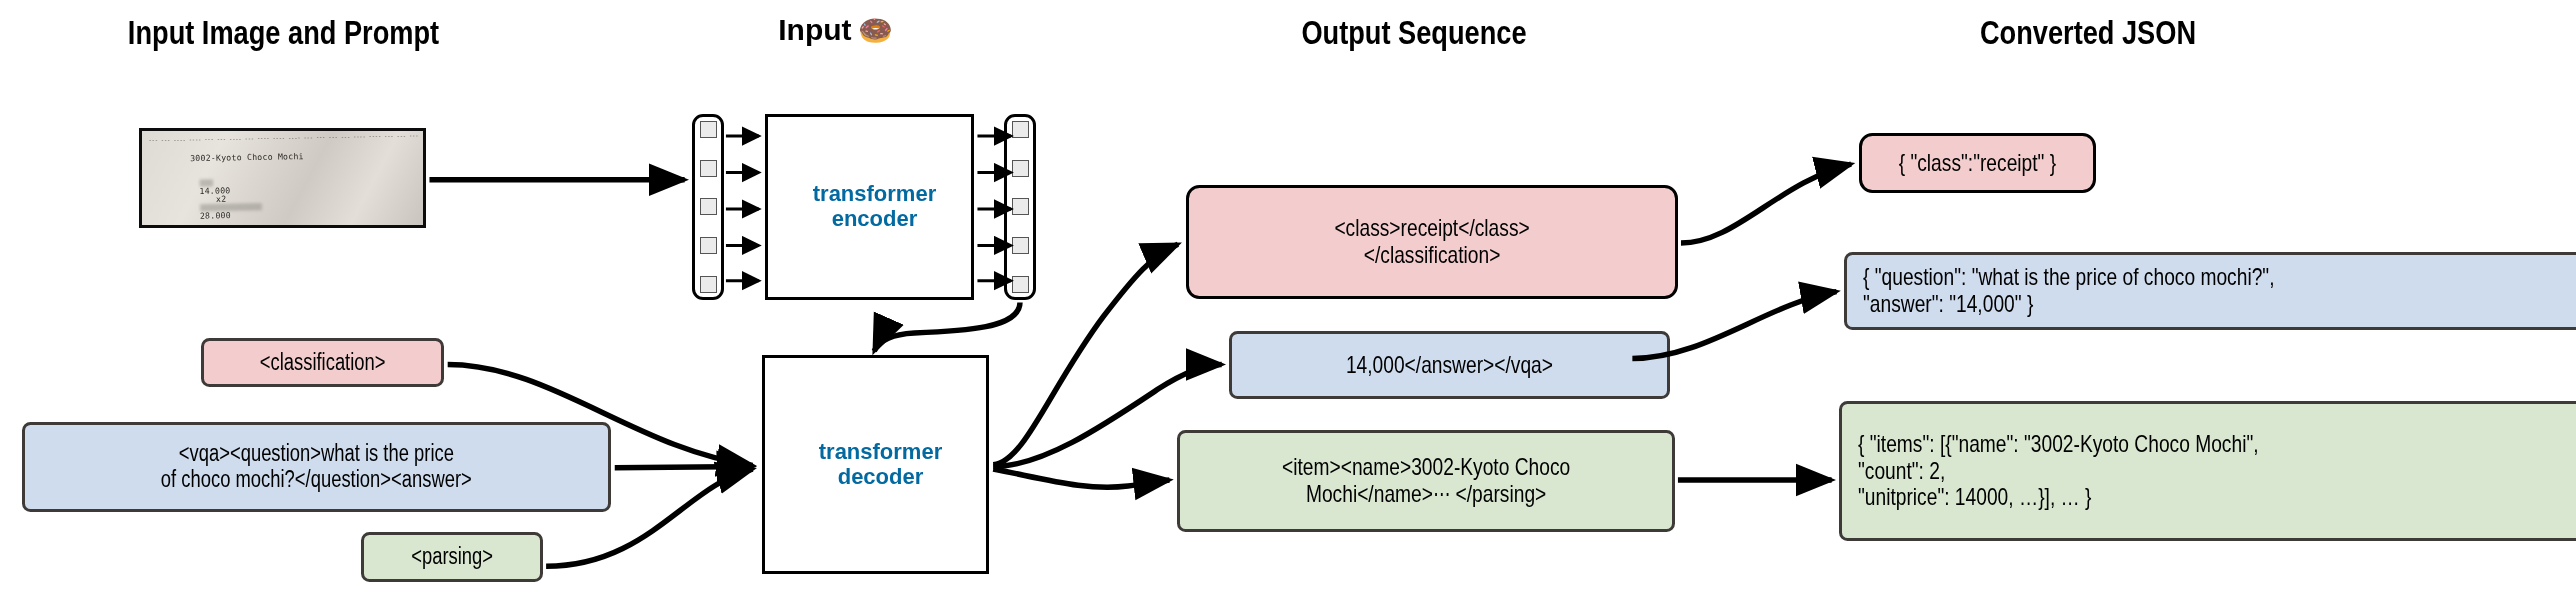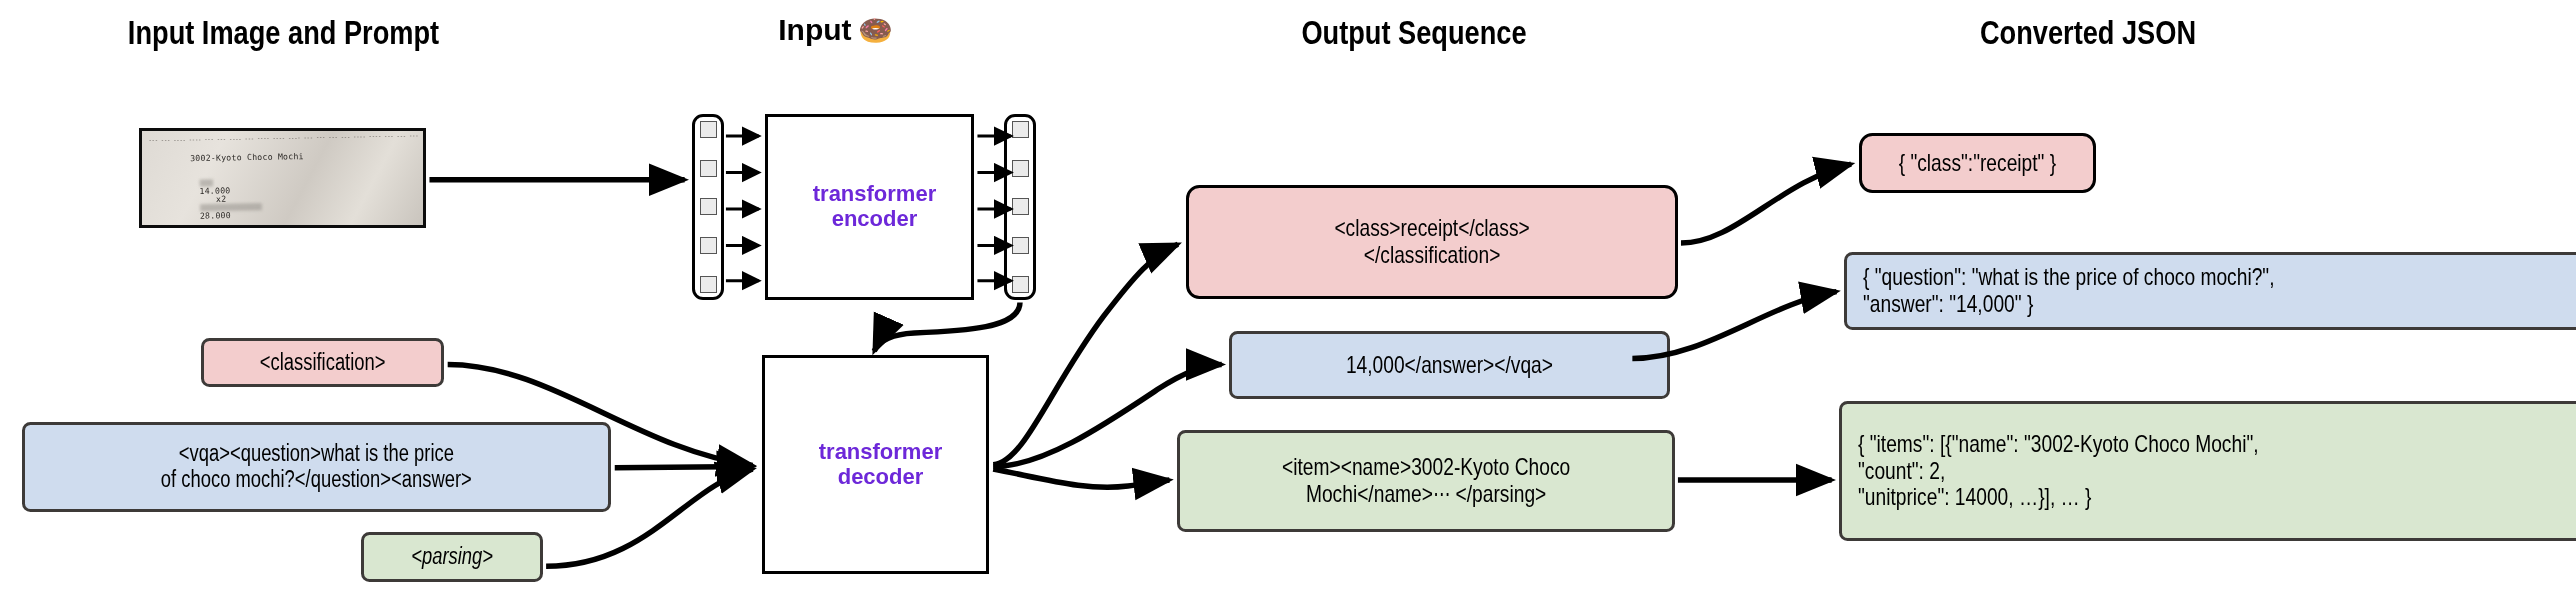--- a/index.html
+++ b/index.html
@@ -66,21 +66,21 @@
   .b-pink{background:#f3cdcd;border:3px solid #3d3a38;}
   .b-pink-hard{background:#f3cdcd;border:3.6px solid #000;border-radius:13.4px;}
   .b-blue{background:#cfdcee;border:3px solid #3d3a38;}
   .b-green{background:#d9e7d0;border:3px solid #3d3a38;}
 
   
   .tblock{
     position:absolute;box-sizing:border-box;
     border:3.6px solid #000;background:#fff;
     display:flex;align-items:center;justify-content:center;
-    text-align:center;font-weight:bold;color:#6d28d9;line-height:1.12;
+    text-align:center;font-weight:bold;color:#0369a1;line-height:1.12;
     white-space:pre-line;
     padding-left:10px;
   }
 
   
   .tokcol{
     position:absolute;box-sizing:border-box;
     border:3.6px solid #000;border-radius:11px;background:#fff;
     display:flex;flex-direction:column;align-items:center;justify-content:space-between;
     padding:4.3px 3.6px;
@@ -161,21 +161,21 @@
 
   <div class="rbox b-blue" style="left:6px;top:422px;width:589px;height:90px;font-size:23px;">
     <span class="cond">&lt;vqa&gt;&lt;question&gt;what is the price
 of choco mochi?&lt;/question&gt;&lt;answer&gt;</span>
   </div>
 
   <div class="rbox b-pink" style="left:185px;top:338px;width:243px;height:49px;font-size:23px;">
     <span class="cond">&lt;classification&gt;</span>
   </div>
 
-  <div class="rbox b-green" style="left:345px;top:532px;width:182px;height:50px;font-size:23px;font-style:italic;">
+  <div class="rbox b-green" style="left:345px;top:532px;width:182px;height:50px;font-size:23px;">
     <span class="cond">&lt;parsing&gt;</span>
   </div>
 
   <div class="rbox b-pink-hard" style="left:1170px;top:185px;width:492px;height:114px;font-size:24px;">
     <span class="cond">&lt;class&gt;receipt&lt;/class&gt;
 &lt;/classification&gt;</span>
   </div>
 
   <div class="rbox b-blue" style="left:1213px;top:331px;width:441px;height:68px;font-size:24px;">
     <span class="cond">14,000&lt;/answer&gt;&lt;/vqa&gt;</span>

